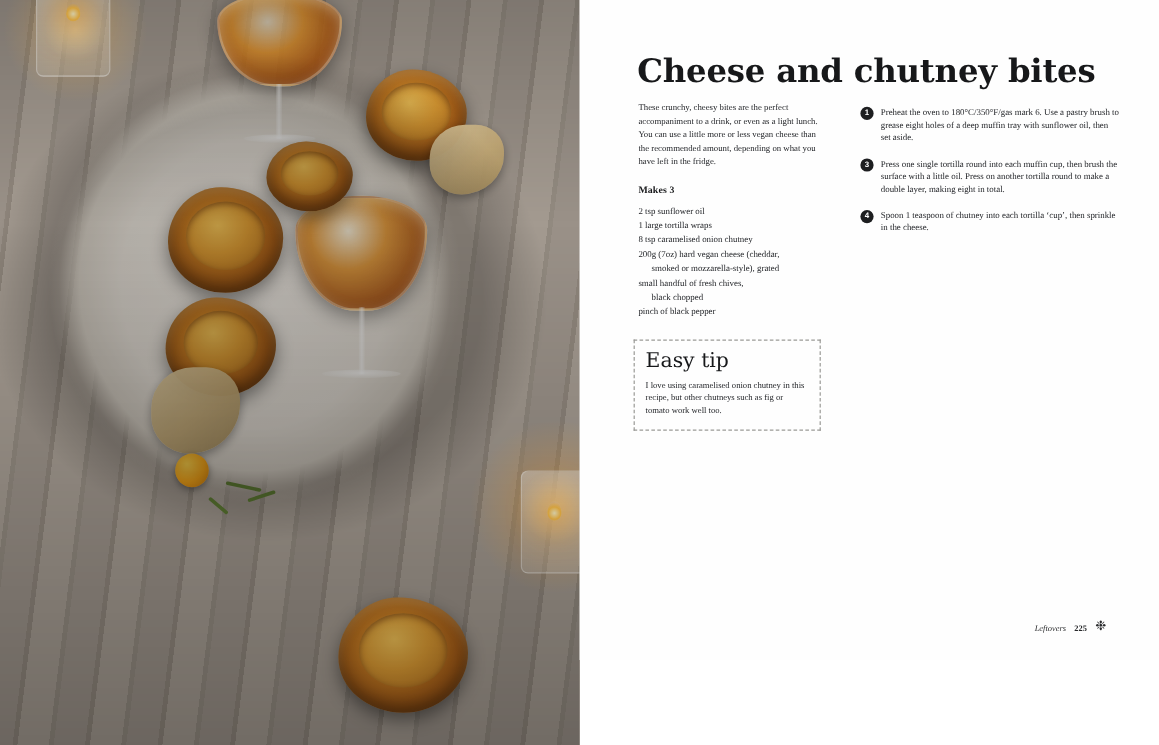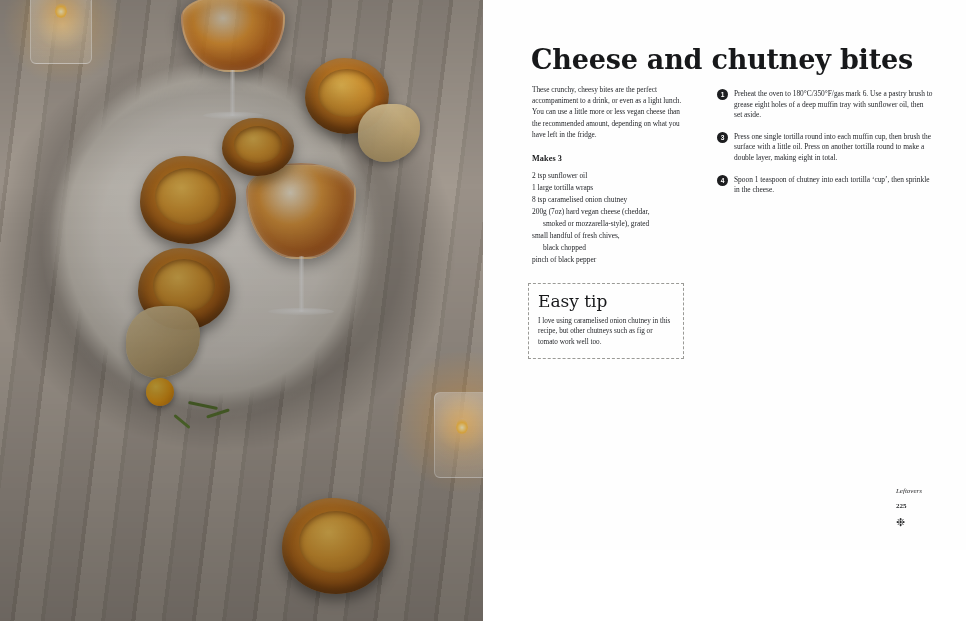--- a/index.html
+++ b/index.html
@@ -215,25 +215,24 @@
     line-height: 11px;
     text-align: center;
     font-weight: 700;
   }
   .step p { margin: 0; }
 
   .footer {
     position: absolute;
     right: 44px; bottom: 22px;
     display: flex;
-    align-items: flex-start;
+    align-items: flex-end;
     gap: 7px;
     font-size: 7px;
     color: #2a2b2d;
-    flex-direction: column;
   }
   .footer .chapter { font-style: italic; }
   .footer .pageno { font-weight: 700; font-style: normal; }
   .snowflake {
     font-size: 11px;
     color: #2a2b2d;
     line-height: 1;
   }
 </style>
 </head>

